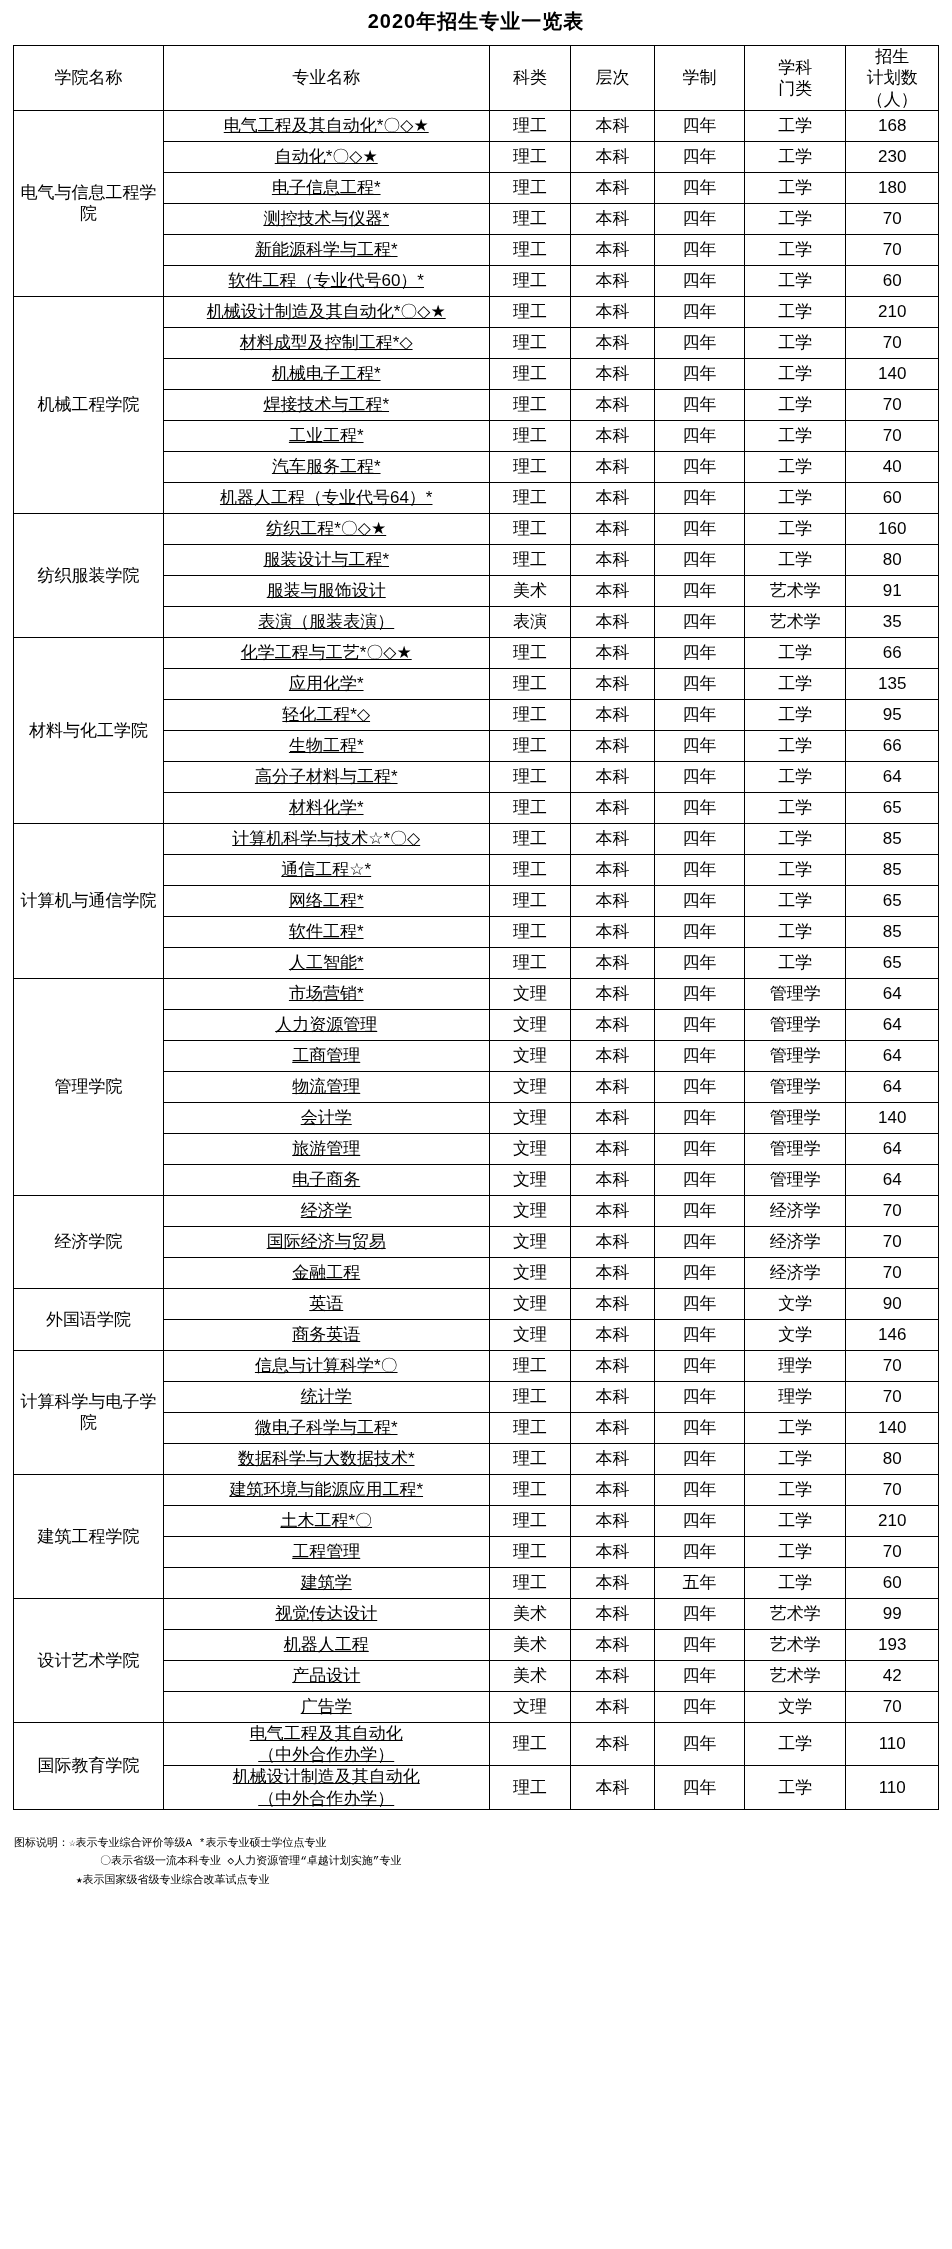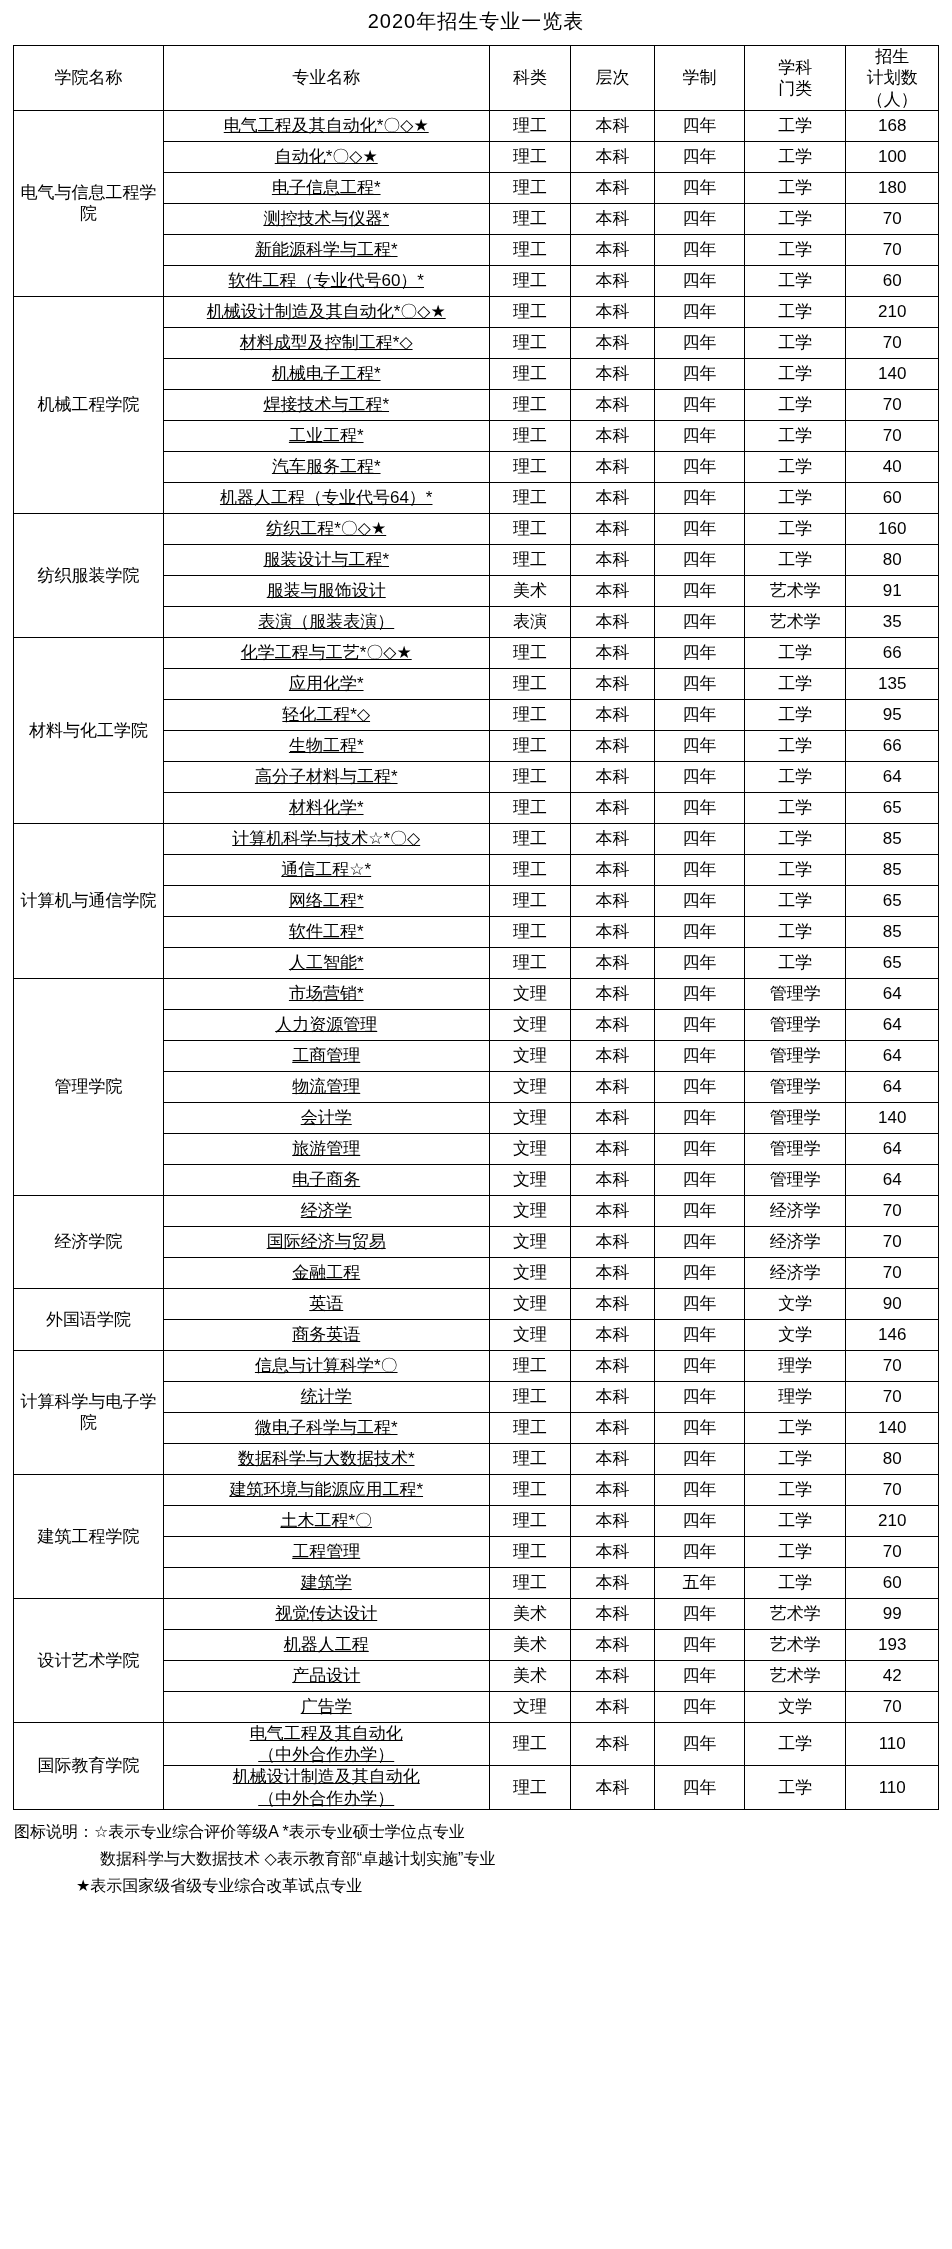--- a/index.html
+++ b/index.html
@@ -11,21 +11,21 @@
     -webkit-font-smoothing:antialiased;
   }
   .page{
     width:952px;
     box-sizing:border-box;
     padding:0;
   }
   .title{
     text-align:center;
     font-size:20px;
-    font-weight:normal;
+    font-weight:bold;
     letter-spacing:1px;
     padding:8px 0 10px 0;
   }
   table.tbl{
     border-collapse:collapse;
     width:926px;
     margin:0 auto;
     table-layout:fixed;
   }
   table.tbl td,table.tbl th{
@@ -60,24 +60,25 @@
   }
   td.two-line{
     line-height:1.4;
     height:56px;
   }
   .hdr-stack{
     display:block;
     line-height:1.25;
   }
   .legend{
-    margin:8px 0 0 0;
+    margin:24px 0 0 0;
     padding:0 0 10px 14px;
-    font-size:16px;
+    font-size:11px;
     line-height:1.7;
+    font-family:Liberation Mono, monospace;
   }
   .legend div{white-space:nowrap;}
   .legend .ind{padding-left:86px;}
   .legend .ind2{padding-left:62px;}
 </style>
 </head>
 <body>
 
 <div class="page">
 
@@ -120,21 +121,21 @@
           <td>四年</td>
           <td>工学</td>
           <td>168</td>
         </tr>
         <tr>
           <td class="major">自动化*〇◇★</td>
           <td>理工</td>
           <td>本科</td>
           <td>四年</td>
           <td>工学</td>
-          <td>100</td>
+          <td>230</td>
         </tr>
         <tr>
           <td class="major">电子信息工程*</td>
           <td>理工</td>
           <td>本科</td>
           <td>四年</td>
           <td>工学</td>
           <td>180</td>
         </tr>
         <tr>
@@ -560,17 +561,17 @@
           <td>本科</td>
           <td>四年</td>
           <td>工学</td>
           <td>110</td>
         </tr>
       </tbody>
   </table>
 
   <div class="legend">
     <div>图标说明：☆表示专业综合评价等级A   *表示专业硕士学位点专业</div>
-    <div class="ind">数据科学与大数据技术   ◇表示教育部“卓越计划实施”专业</div>
+    <div class="ind">〇表示省级一流本科专业   ◇人力资源管理“卓越计划实施”专业</div>
     <div class="ind2">★表示国家级省级专业综合改革试点专业</div>
   </div>
 
 </div>
 
 </body></html>

